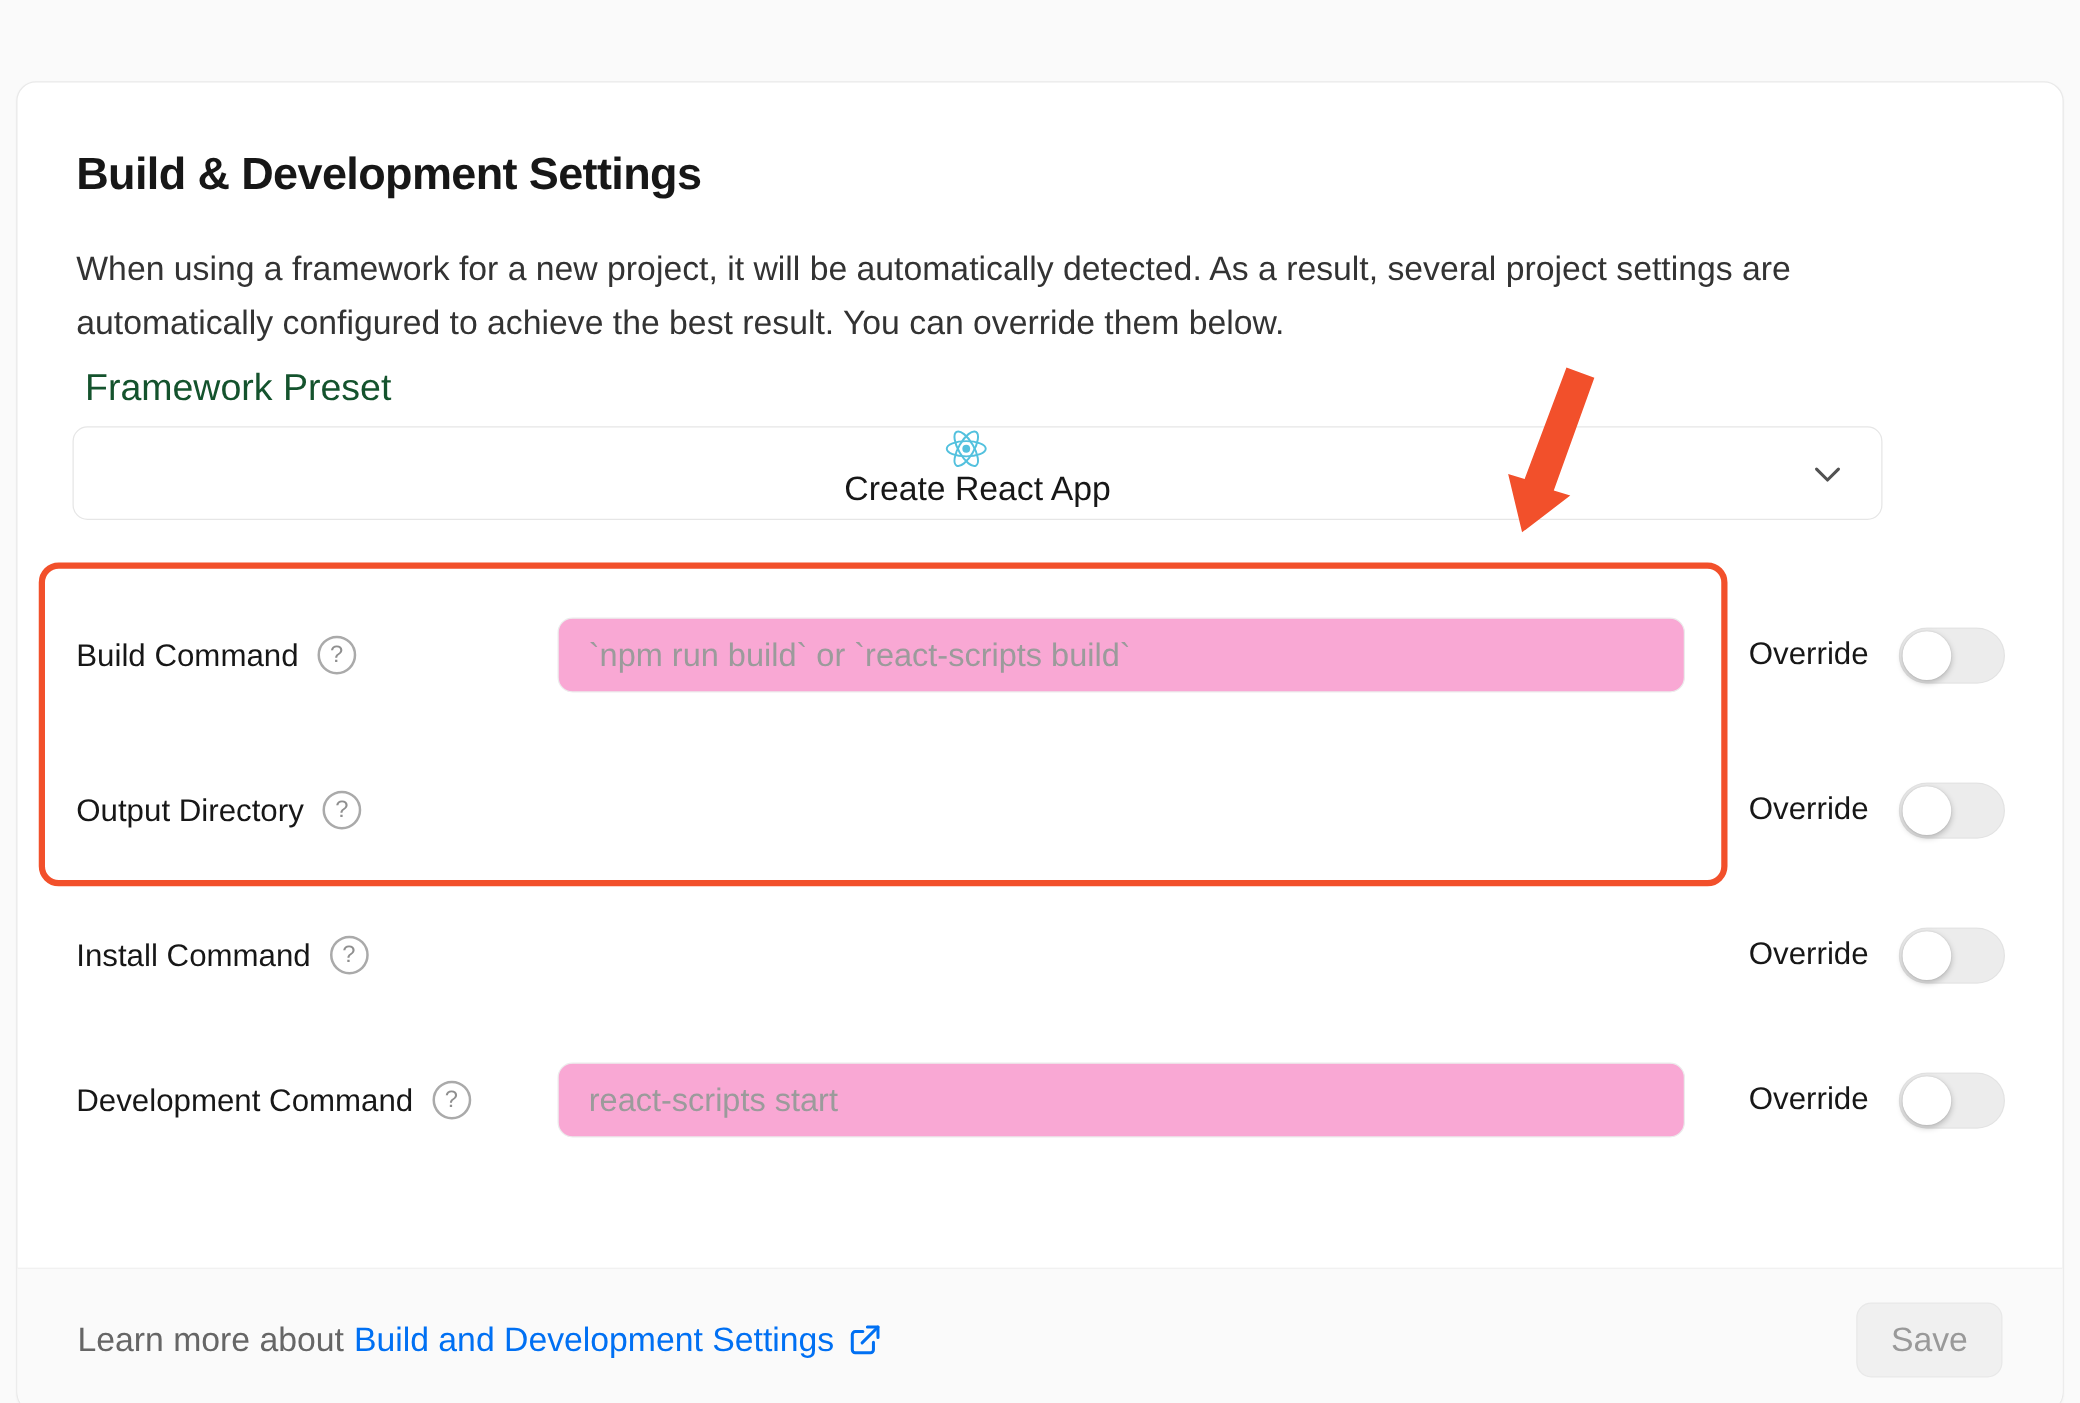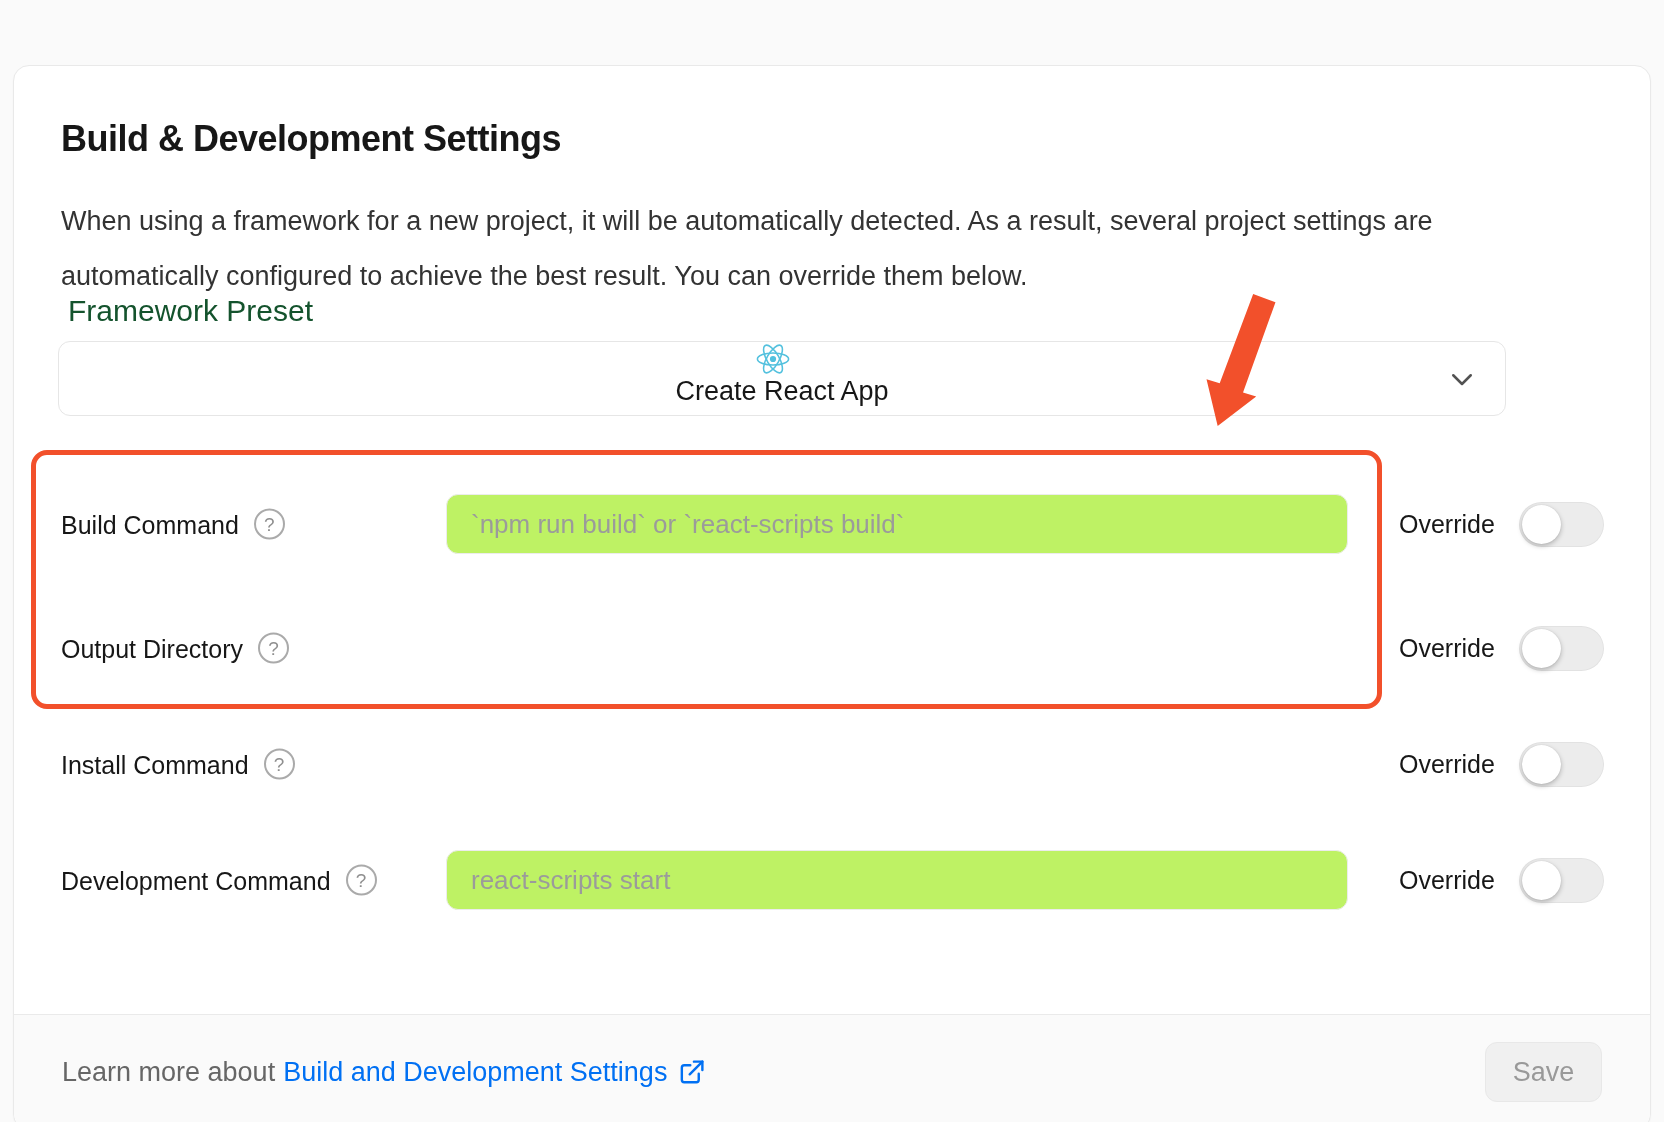--- a/index.html
+++ b/index.html
@@ -11,21 +11,21 @@
     box-shadow:0 1px 2px rgba(0,0,0,.03);
     margin-top:35px;
   }
 
   .page-title {
     position:absolute; left:47px; top:52px;
     font-size:36px; font-weight:700; color:#171717; letter-spacing:-.5px;
   }
   .page-desc {
     position:absolute; left:47px; top:128px; width:1460px;
-    font-size:27px; line-height:55px; color:#333333;
+    font-size:27px; line-height:43px; color:#333333;
   }
 
   .fw-label {
     position:absolute; left:54px; top:228px;
     font-size:30px; color:#14532d;
   }
   .fw-select {
     position:absolute; left:44px; top:275px; width:1448px; height:75px;
     background:#ffffff; border:1px solid #e6e6e6; border-radius:12px;
     display:flex; align-items:center; padding:0 28px; cursor:pointer;flex-direction:column;
@@ -42,21 +42,21 @@
     display:flex; align-items:flex-end; gap:15px;
     font-size:25px; font-weight:500; color:#171717; white-space:nowrap;
   }
   .help-icon {
     width:31px; height:31px; border:2px solid #aaaaaa; border-radius:50%;
     color:#8f8f8f; font-size:19px; font-weight:400;
     display:flex; align-items:center; justify-content:center; cursor:default;
   }
   .field-input {
     position:absolute; left:432px; top:0; width:902px; height:60px;
-    background:#bef264; border:1px solid #ececec; border-radius:12px;
+    background:#f9a8d4; border:1px solid #ececec; border-radius:12px;
     padding:0 24px; font-family:"Liberation Sans", sans-serif;
     font-size:26px; color:#171717; outline:none;
   }
   .field-input::placeholder { color:#9b9b9b; opacity:1; }
   .override-label {
     position:absolute; left:1385px; top:50%; transform:translateY(-50%);
     font-size:25px; font-weight:500; color:#171717;
   }
   .toggle {
     position:absolute; left:1505px; top:8px; width:85px; height:45px;

